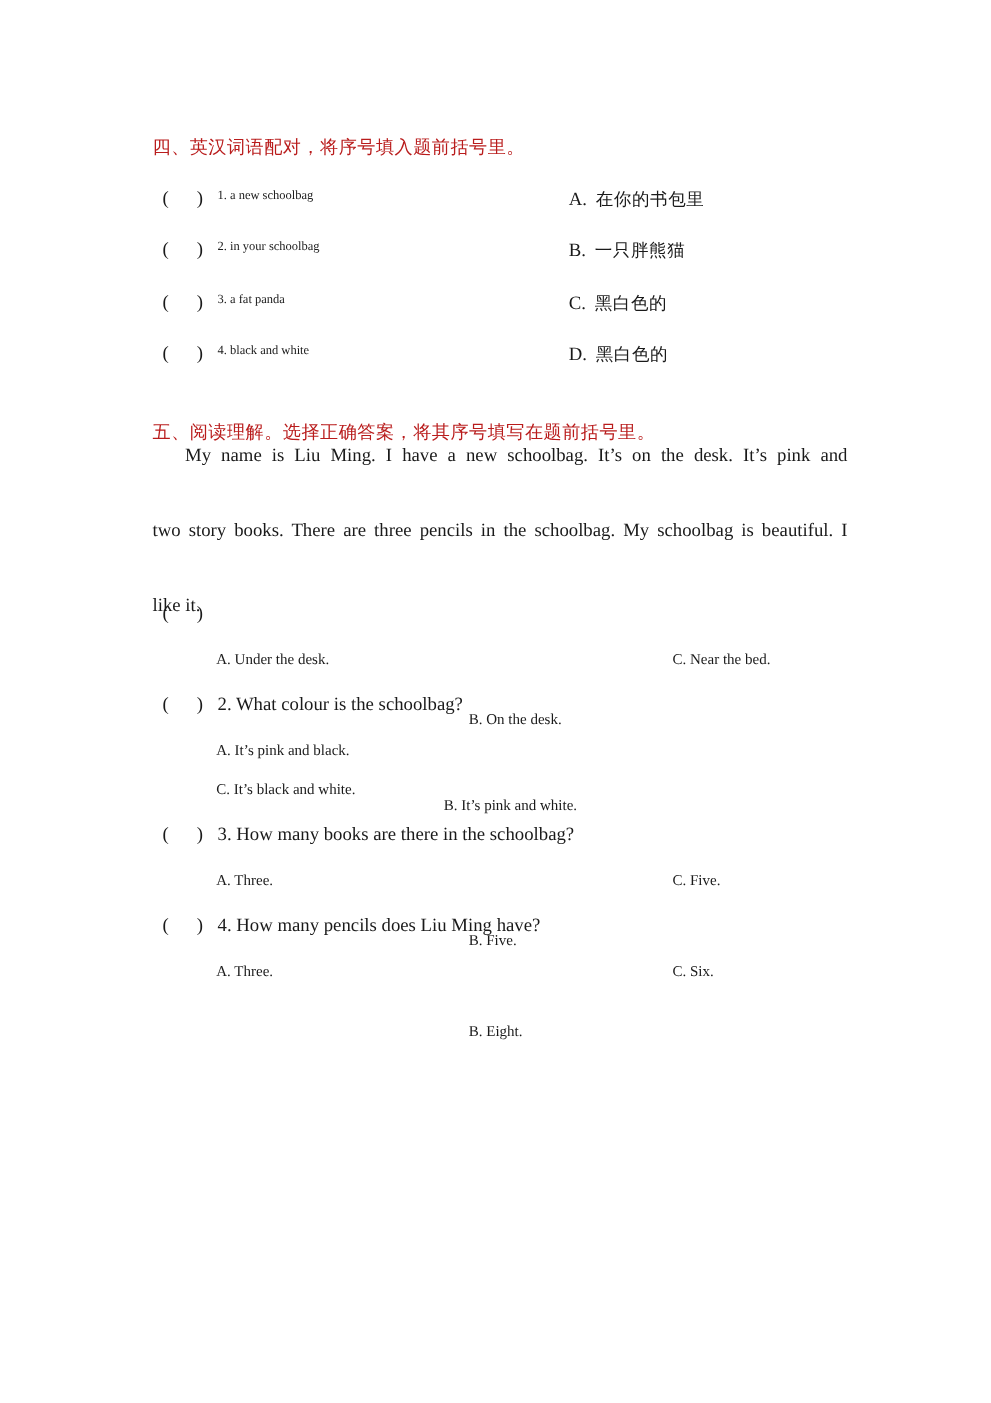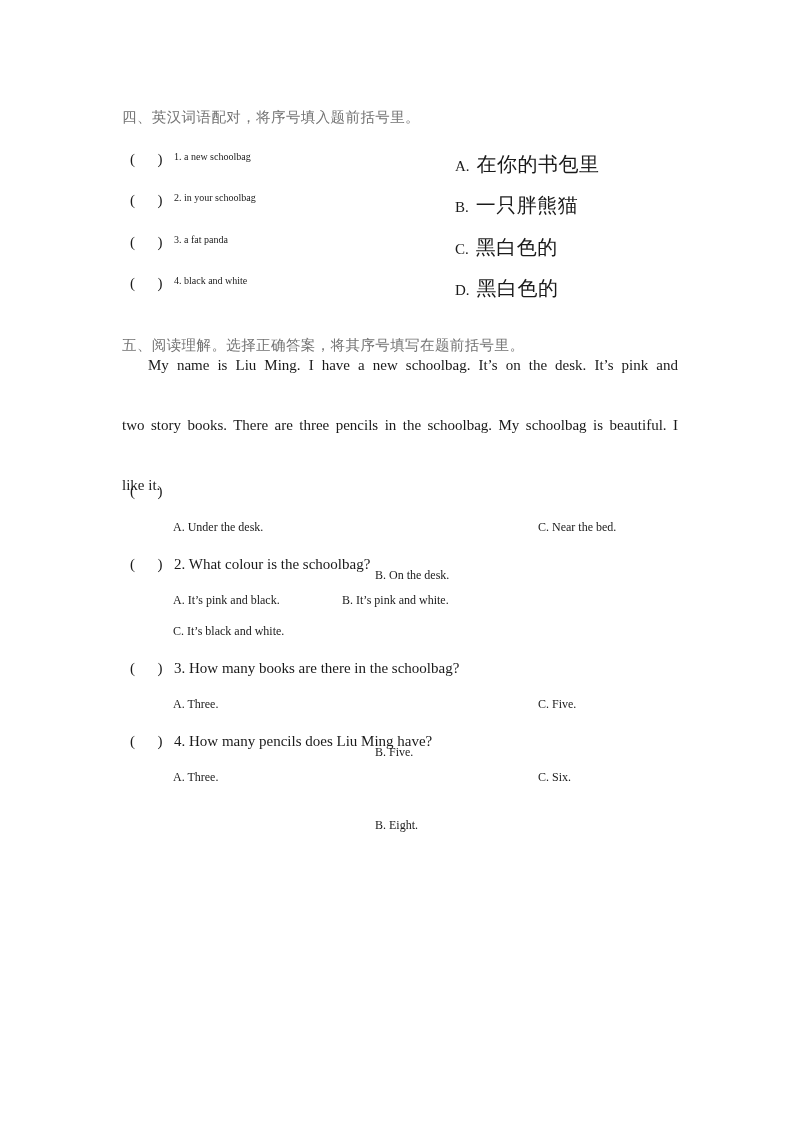--- a/index.html
+++ b/index.html
@@ -25,21 +25,21 @@
     overflow: hidden;
   }
 
   
   .sec-heading {
     position: absolute;
     left: 122px;
     font-family: "Liberation Sans", "DejaVu Sans", sans-serif;
     font-size: 14.5px;
     letter-spacing: 0.4px;
-    color: #737373;
+    color: #b91c1c;
     white-space: nowrap;
   }
 
   
   .match-row {
     position: absolute;
     left: 122px;
     width: 600px;
     height: 22px;
     font-size: 15px;
@@ -65,21 +65,21 @@
     left: 333px;
     top: 0;
     font-size: 15px;
     white-space: nowrap;
   }
   .match-right .mr-letter {
     font-family: "Liberation Serif", serif;
   }
   .match-right .mr-cn {
     font-family: "Liberation Sans", "DejaVu Sans", sans-serif;
-    font-size: 20px;
+    font-size: 14px;
     margin-left: 7px;
     letter-spacing: 0.5px;
     text-align: center;
   }
 
   
   .passage {
     position: absolute;
     left: 122px;
     width: 556px;
@@ -125,21 +125,21 @@
     font-size: 12px;
   }
   .opt {
     position: absolute;
     top: 0;
     white-space: nowrap;
   }
   .opt.c1 { left: 51px; }
   .opt.c2 { left: 253px; margin-top: 48px; }
   .opt.c3 { left: 416px; }
-  .opt.c2n { left: 220px; }
+  .opt.c2n { left: 233px; margin-top: 44px; }
 </style>
 </head>
 <body>
 
 <div class="page">
 
   <div class="sec-heading" style="top:108px;">四、英汉词语配对，将序号填入题前括号里。</div>
 
   <div class="match-row" style="top:151px;">
     <span class="brackets">(      )</span>

